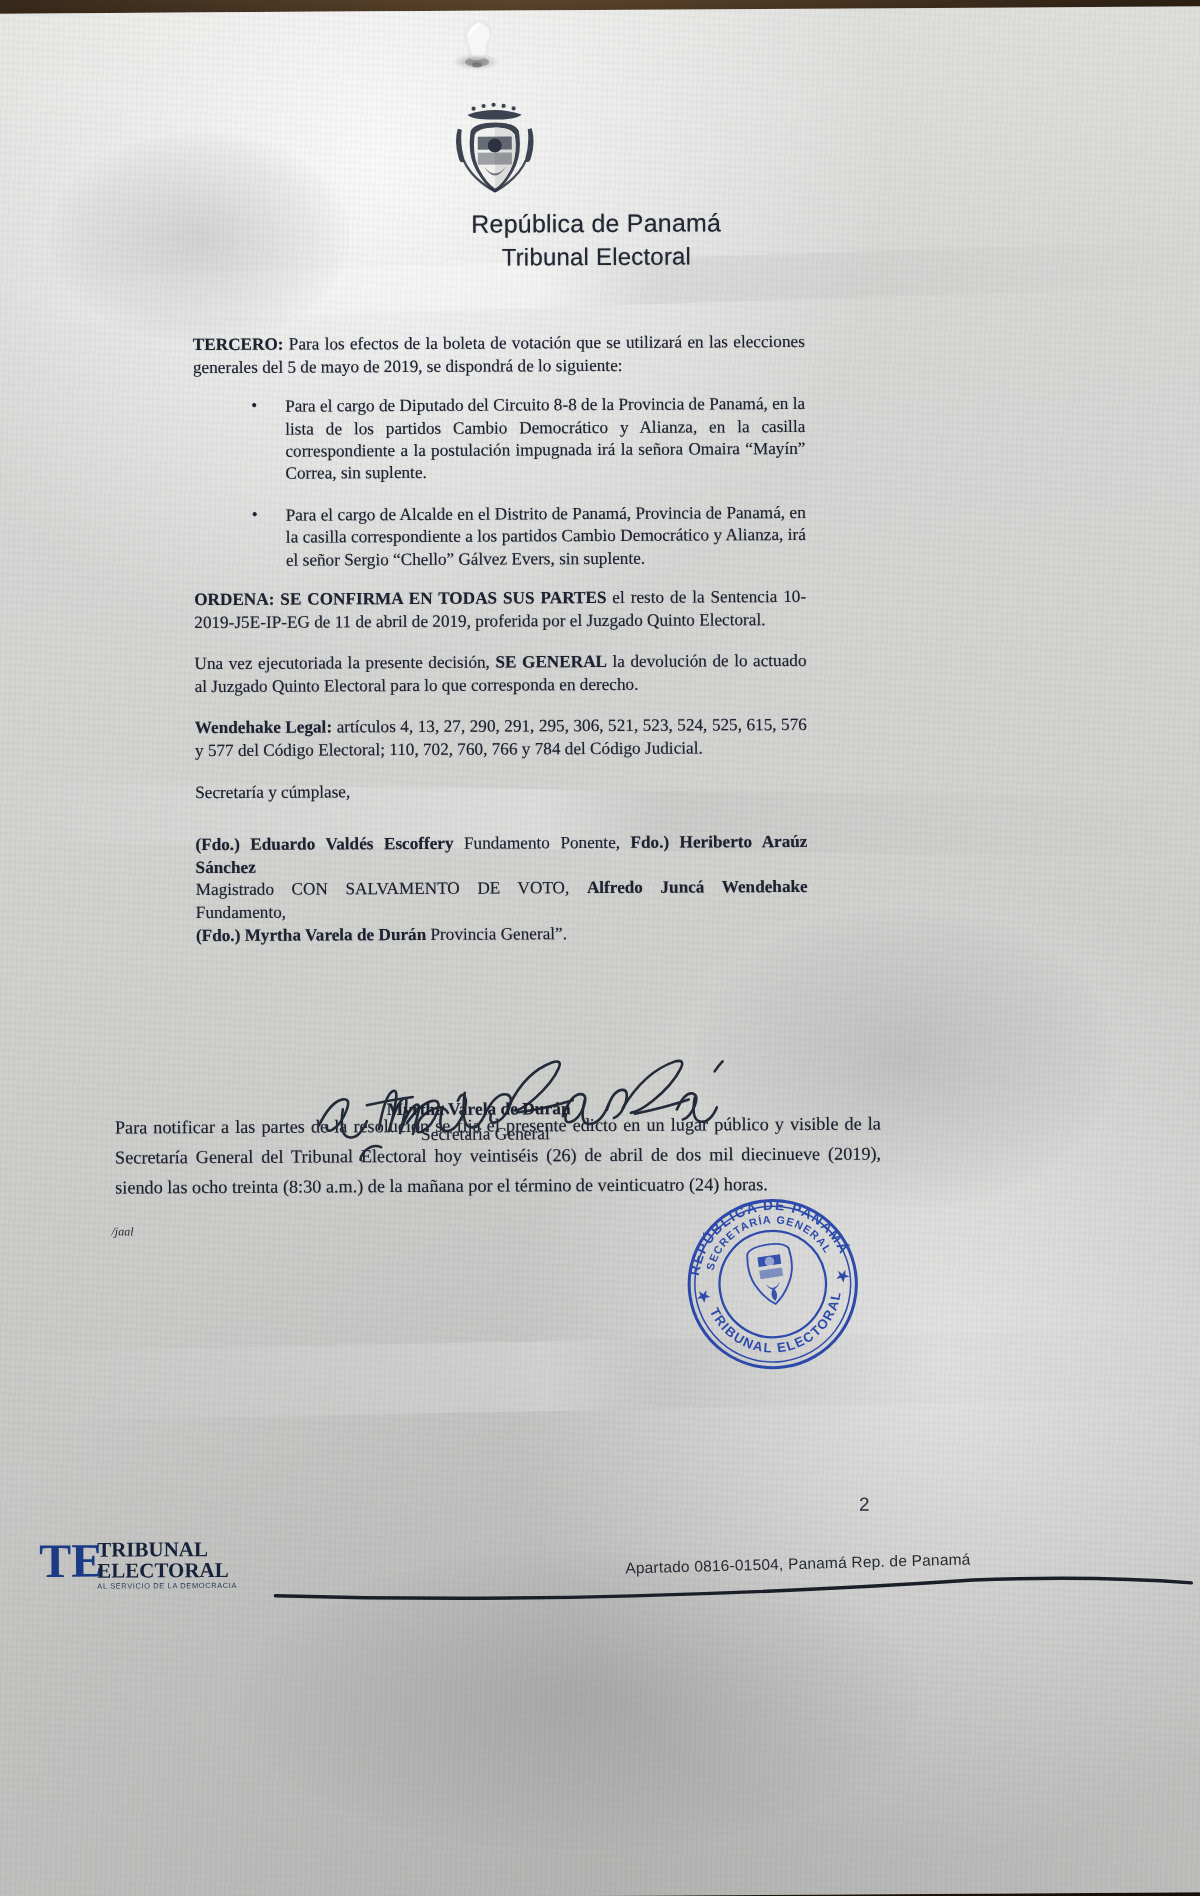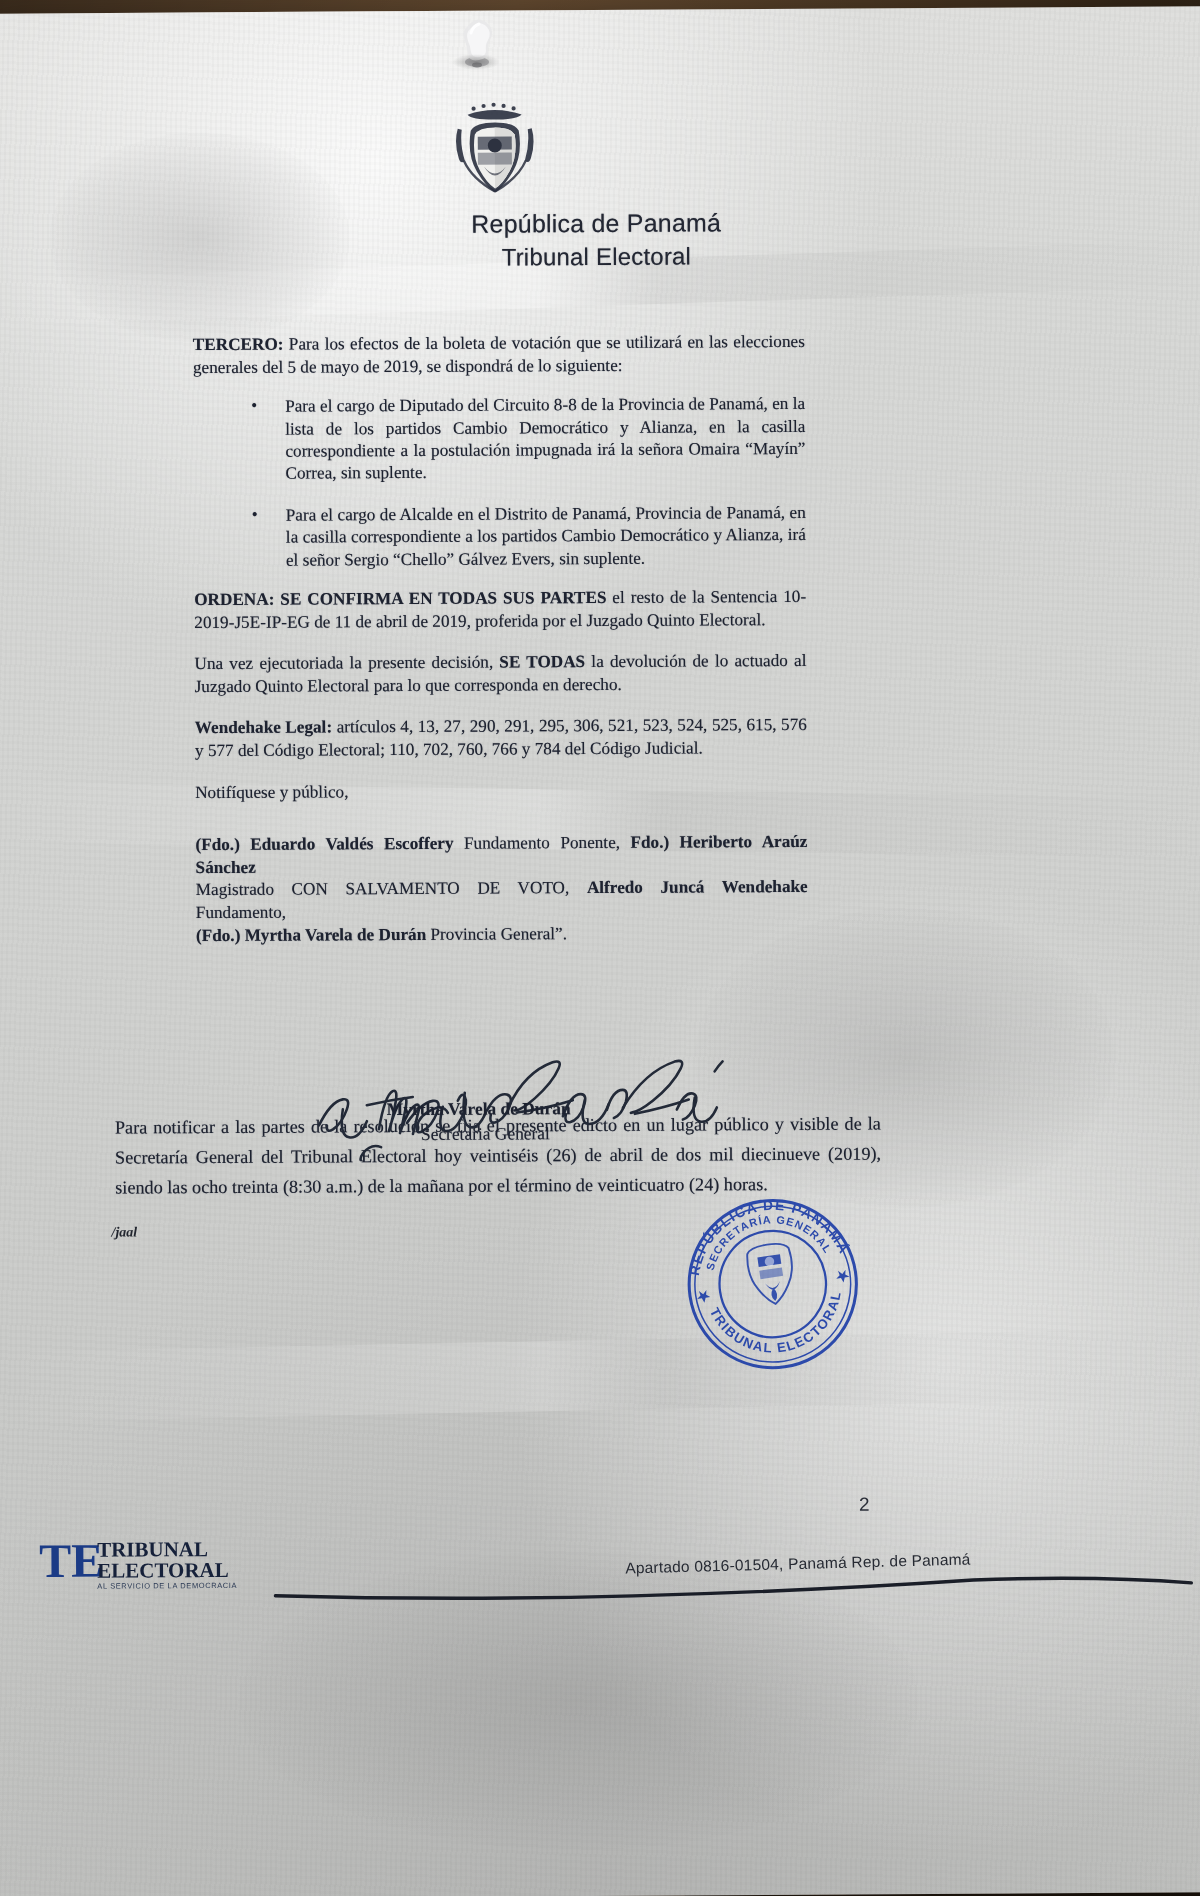--- a/index.html
+++ b/index.html
@@ -151,23 +151,22 @@
     line-height: 25px;
     text-shadow: 0 0 0.9px rgba(30,35,50,0.5);
   }
   #sig-names .nm { font-weight: bold; }
   #sig-names .ttl { padding-left: 34px; }
 
   #initials {
     position: absolute;
     left: 110px; top: 1222px;
     color: #22262f;
-    font-size: 14px;
+    font-size: 12px;
     font-style: italic;
-    font-weight: bold;
   }
 
   
   #seal { position: absolute; left: 676px; top: 1190px; width: 190px; height: 190px; transform: rotate(-8deg); opacity: 0.92; }
 
   
   #page-num {
     position: absolute;
     left: 856px; top: 1495px;
     color: #2a2e38;
@@ -252,25 +251,25 @@
 
     <p class="tight"><span class="b">TERCERO:</span> <span>Para los efectos de la boleta de votación que se utilizará en las elecciones generales del 5 de mayo de 2019, se dispondrá de lo siguiente:</span></p>
 
     <ul class="bullets">
       <li><span>Para el cargo de Diputado del Circuito 8-8 de la Provincia de Panamá, en la lista de los partidos Cambio Democrático y Alianza, en la casilla correspondiente a la postulación impugnada irá la señora Omaira “Mayín” Correa, sin suplente.</span></li>
       <li><span>Para el cargo de Alcalde en el Distrito de Panamá, Provincia de Panamá, en la casilla correspondiente a los partidos Cambio Democrático y Alianza, irá el señor Sergio “Chello” Gálvez Evers, sin suplente.</span></li>
     </ul>
 
     <p><span class="b">ORDENA:</span> <span class="b">SE CONFIRMA EN TODAS SUS PARTES</span><span> el resto de la Sentencia 10-2019-J5E-IP-EG de 11 de abril de 2019, proferida por el Juzgado Quinto Electoral.</span></p>
 
-    <p><span>Una vez ejecutoriada la presente decisión, </span><span class="b">SE TODAS</span><span> la devolución de lo actuado al Juzgado Quinto Electoral para lo que corresponda en derecho.</span></p>
+    <p><span>Una vez ejecutoriada la presente decisión, </span><span class="b">SE GENERAL</span><span> la devolución de lo actuado al Juzgado Quinto Electoral para lo que corresponda en derecho.</span></p>
 
     <p><span class="b">Wendehake Legal:</span><span> artículos 4, 13, 27, 290, 291, 295, 306, 521, 523, 524, 525, 615, 576 y 577 del Código Electoral; 110, 702, 760, 766 y 784 del Código Judicial.</span></p>
 
-    <p><span>Notifíquese y público,</span></p>
+    <p><span>Secretaría y cúmplase,</span></p>
 
     <p style="margin-top:30px;"><span class="b">(Fdo.) Eduardo Valdés Escoffery</span><span> Fundamento Ponente, </span><span class="b">Fdo.) Heriberto Araúz Sánchez</span><br><span>Magistrado CON SALVAMENTO DE VOTO, </span><span class="b">Alfredo Juncá Wendehake</span><span> Fundamento,</span><br><span class="b">(Fdo.) Myrtha Varela de Durán</span><span> Provincia General”.</span></p>
 
   </div>
 
   <div id="closing">Para notificar a las partes de la resolución se fija el presente edicto en un lugar público y visible de la Secretaría General del Tribunal Electoral hoy veintiséis (26) de abril de dos mil diecinueve (2019), siendo las ocho treinta (8:30 a.m.) de la mañana por el término de veinticuatro (24) horas.</div>
 
   <svg id="sig-svg" width="700" height="110" viewBox="0 0 700 110">
     <g fill="none" stroke="#232a38" stroke-width="2.6" stroke-linecap="round" stroke-linejoin="round">
       <path d="M328 78 q6 -34 14 -38 q5 -2 3 10 q-3 18 -7 30 q7 -26 14 -32 q5 -4 3 8 q-3 16 -6 26 q8 -24 16 -28 q5 -2 2 9 q-3 12 -5 20"></path>

